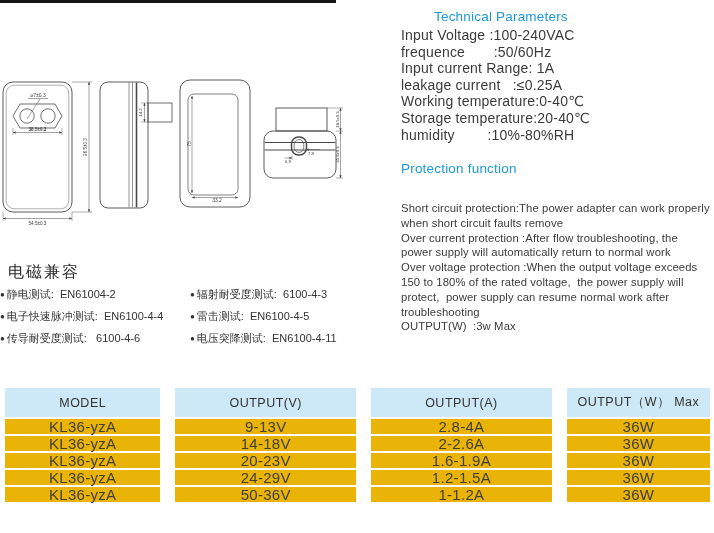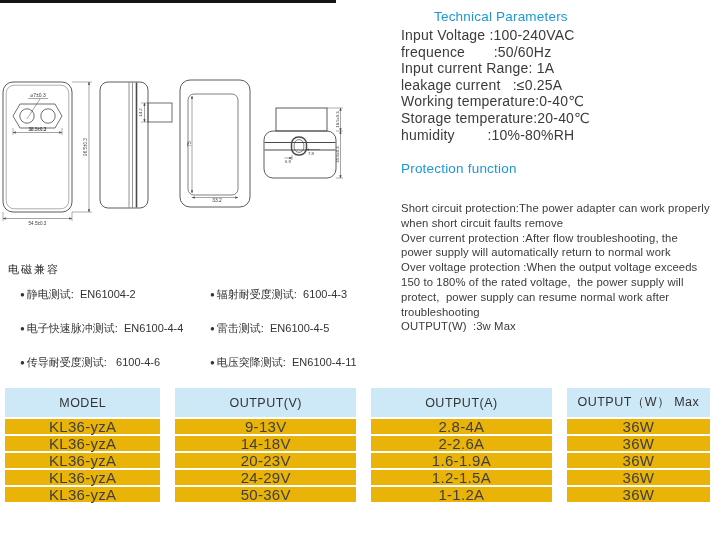--- a/index.html
+++ b/index.html
@@ -40,26 +40,26 @@
   }
   .tp-lines div{white-space:pre;line-height:16.6px;}
   .pf-lines{
     position:absolute;left:401px;top:179px;width:312px;
     font-size:11.3px;color:#3b3b3b;letter-spacing:.1px;margin-top:22px;
   }
   .pf-lines div{white-space:pre;line-height:14.8px;}
   
   .emc-title{
     position:absolute;left:8px;top:262px;
-    font-size:11px;color:#2a2a2a;letter-spacing:2px;
+    font-size:16px;color:#2a2a2a;letter-spacing:2px;
   }
   .emc-grid{
-    position:absolute;left:20px;top:288px;width:386px;
+    position:absolute;left:0;top:288px;width:386px;
     display:grid;grid-template-columns:190px auto;
-    row-gap:20px;
+    row-gap:8px;
     font-size:11px;color:#333333;
   }
   .emc-item{white-space:pre;line-height:12px;}
   .emc-item .bullet{font-size:8px;margin-right:2px;position:relative;top:-1px;}
   
   .spec-table{
     position:absolute;left:5px;top:388px;width:705px;
   }
   .trow{
     display:grid;

